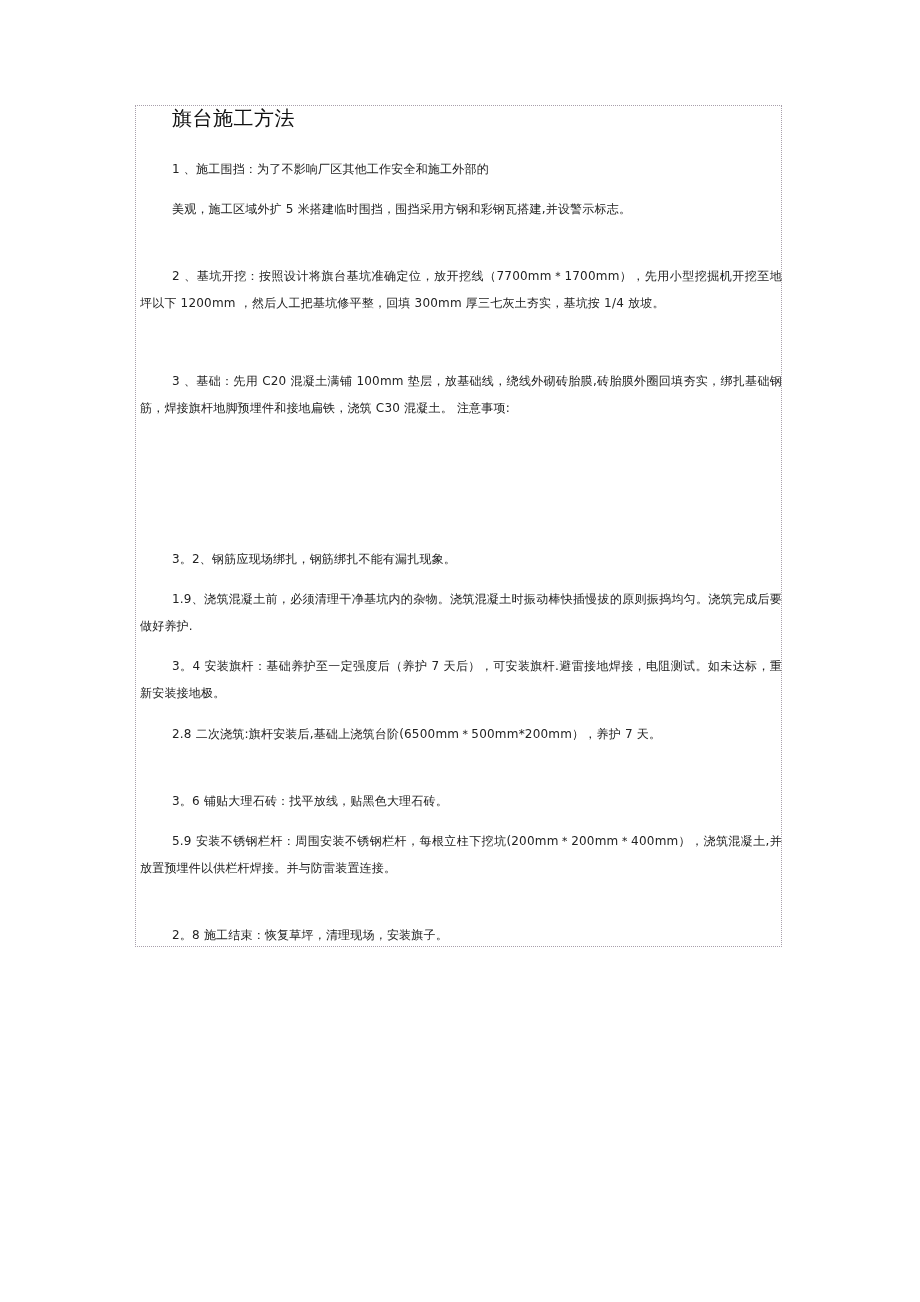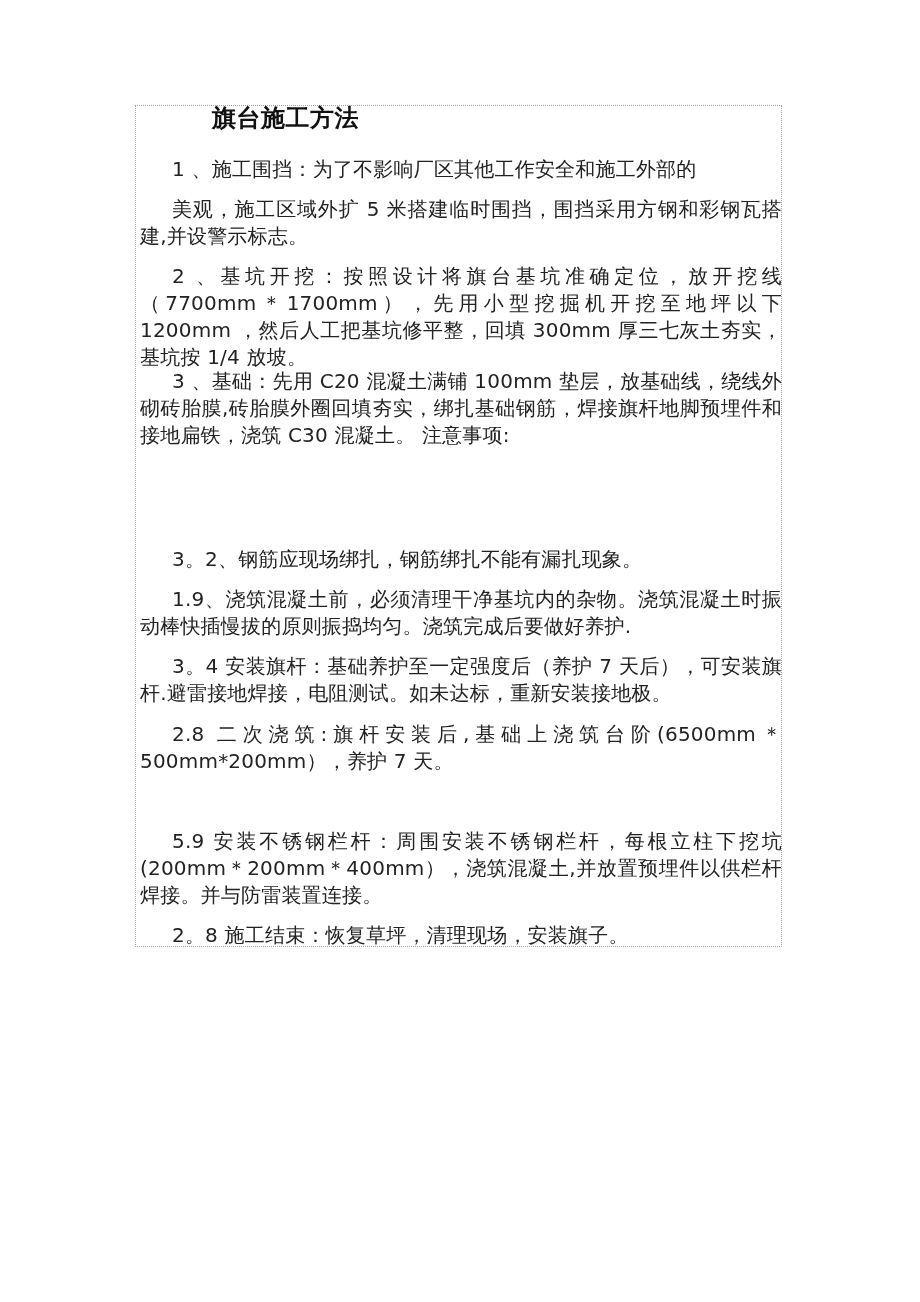--- a/index.html
+++ b/index.html
@@ -20,32 +20,31 @@
     top: 105px;
     width: 647px;
     height: 842px;
     border: 1px dotted #a8a0ac;
     box-sizing: border-box;
   }
   .title {
     position: absolute;
     left: 36px;
     top: 0px;
-    font-size: 24px;
-    font-weight: bold;
+    font-size: 20px;
+    font-weight: normal;
     line-height: 24px;
     letter-spacing: 0.5px;
     color: #111;
-    margin-left: 40px;
   }
   .para {
     position: absolute;
     left: 4px;
     width: 642px;
-    font-size: 20px;
+    font-size: 12px;
     line-height: 27px;
     text-indent: 32px;
     color: #222;
     text-align: justify;
     letter-spacing: 0.2px;
   }
 </style>
 </head>
 <body>
 
@@ -53,15 +52,16 @@
   <div class="title">旗台施工方法</div>
 
   <div class="para" style="top:50px">1 、施工围挡：为了不影响厂区其他工作安全和施工外部的</div>
   <div class="para" style="top:90px">美观，施工区域外扩 5 米搭建临时围挡，围挡采用方钢和彩钢瓦搭建,并设警示标志。</div>
   <div class="para" style="top:157px">2 、基坑开挖：按照设计将旗台基坑准确定位，放开挖线（7700mm＊1700mm），先用小型挖掘机开挖至地坪以下 1200mm ，然后人工把基坑修平整，回填 300mm  厚三七灰土夯实，基坑按 1/4 放坡。</div>
   <div class="para" style="top:262px">3 、基础：先用 C20 混凝土满铺 100mm  垫层，放基础线，绕线外砌砖胎膜,砖胎膜外圈回填夯实，绑扎基础钢筋，焊接旗杆地脚预埋件和接地扁铁，浇筑 C30 混凝土。  注意事项:</div>
   <div class="para" style="top:440px">3。2、钢筋应现场绑扎，钢筋绑扎不能有漏扎现象。</div>
   <div class="para" style="top:480px">1.9、浇筑混凝土前，必须清理干净基坑内的杂物。浇筑混凝土时振动棒快插慢拔的原则振捣均匀。浇筑完成后要做好养护.</div>
   <div class="para" style="top:547px">3。4  安装旗杆：基础养护至一定强度后（养护 7 天后），可安装旗杆.避雷接地焊接，电阻测试。如未达标，重新安装接地极。</div>
   <div class="para" style="top:615px">2.8  二次浇筑:旗杆安装后,基础上浇筑台阶(6500mm＊500mm*200mm），养护 7 天。</div>
+  <div class="para" style="top:682px">3。6  铺贴大理石砖：找平放线，贴黑色大理石砖。</div>
   <div class="para" style="top:722px">5.9  安装不锈钢栏杆：周围安装不锈钢栏杆，每根立柱下挖坑(200mm＊200mm＊400mm），浇筑混凝土,并放置预埋件以供栏杆焊接。并与防雷装置连接。</div>
   <div class="para" style="top:816px">2。8  施工结束：恢复草坪，清理现场，安装旗子。</div>
 </div>
 
 </body></html>

